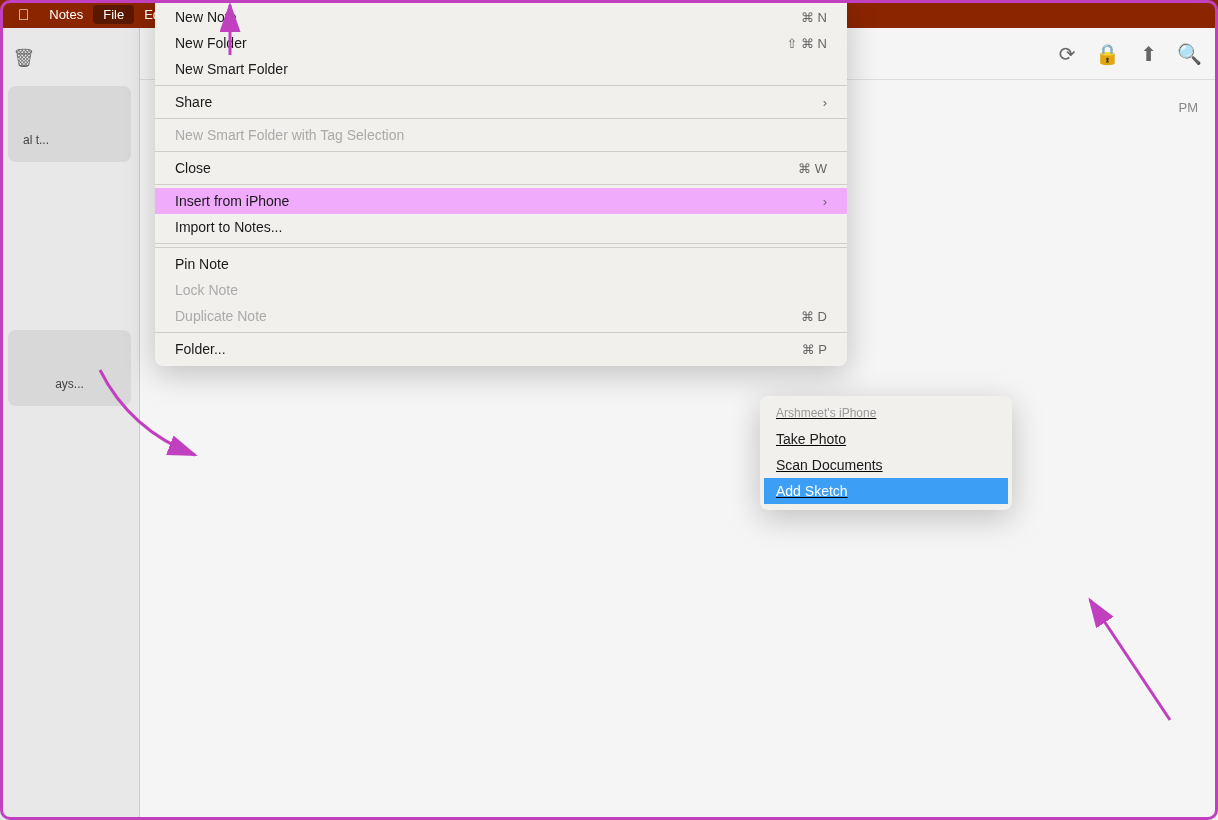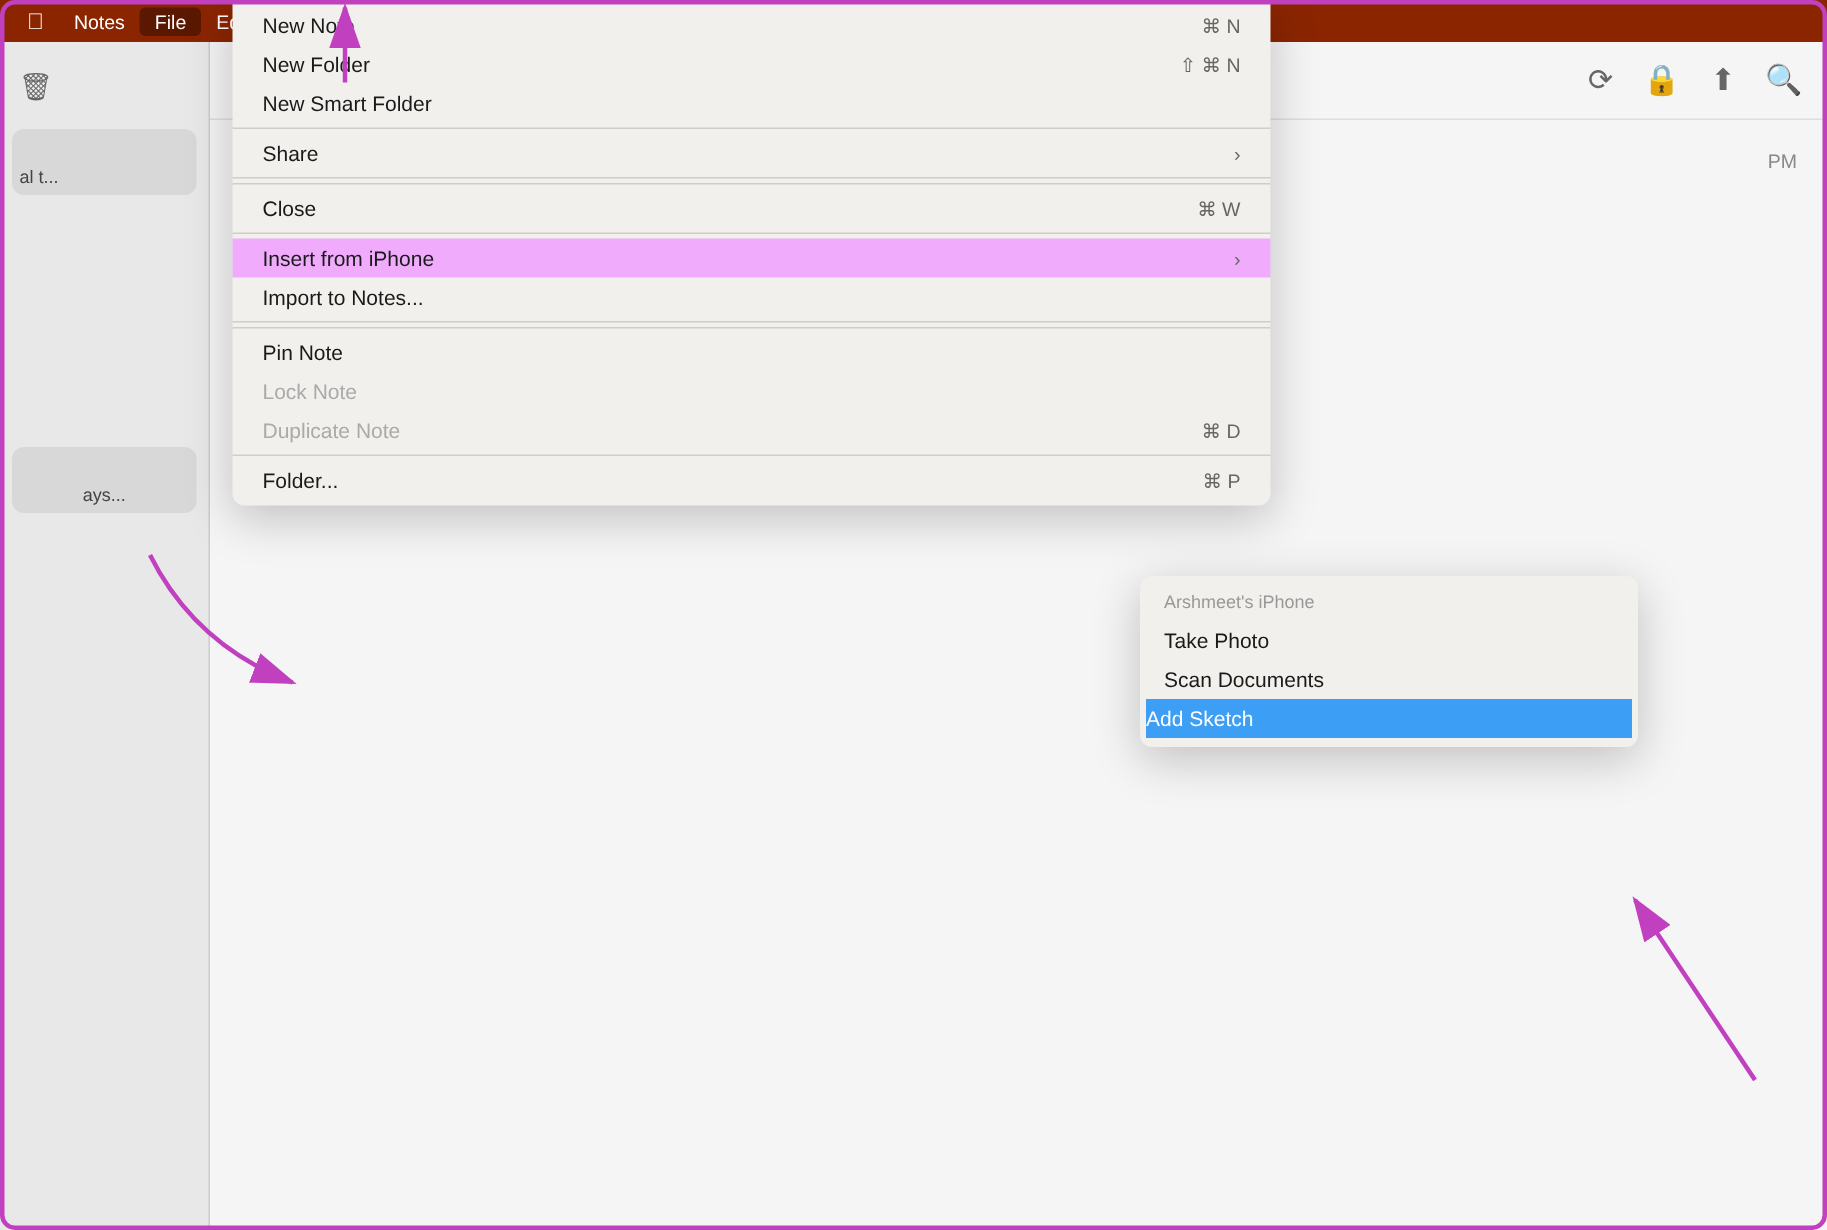--- a/index.html
+++ b/index.html
@@ -71,24 +71,24 @@
       height: 32px;
       display: flex;
       align-items: center;
       justify-content: center;
       color: #666;
       font-size: 18px;
     }
     .sidebar-note-item {
       background: #d8d8d8;
       border-radius: 8px;
-      padding: 5px;
+      padding: 15px;
       font-size: 12px;
       color: #444;
-      height: 44px;
+      height: 76px;
       display: flex;
       flex-direction: column;
       justify-content: flex-end;
     }
 
     
     .main-area {
       flex: 1;
       height: 100%;
       display: flex;
@@ -166,49 +166,50 @@
     }
     .menu-separator {
       height: 1px;
       background: #d0cdc9;
       margin: 3px 0;
     }
 
     
     .submenu {
       position: absolute;
-      top: 384px;
+      top: 396px;
       left: 760px;
-      width: 332px;
+      width: 252px;
       background: #f2f0ed;
       border-radius: 8px;
       box-shadow: 0 8px 32px rgba(0,0,0,0.22);
       padding: 6px 0;
       z-index: 300;
+      text-decoration: underline;
     }
     .submenu-header {
       padding: 4px 16px 6px 16px;
       font-size: 12px;
       color: #999;
     }
     .submenu-item {
       display: flex;
       align-items: center;
       padding: 5px 16px;
       font-size: 14px;
       color: #1a1a1a;
       cursor: default;
       min-height: 26px;
     }
     .submenu-item.active {
       background: #3d9ef5;
       color: #fff;
       border-radius: 0;
       margin: 0 4px;
-      padding: 5px 0;
+      padding: 5px 12px;
     }
 
     
     .arrows-svg {
       position: absolute;
       top: 0;
       left: 0;
       width: 100%;
       height: 100%;
       pointer-events: none;
@@ -285,20 +286,23 @@
 
   <div class="menu-separator"></div>
 
   <div class="menu-item">
     <span>Share</span>
     <span class="chevron">›</span>
   </div>
 
   <div class="menu-separator"></div>
 
+  <div class="menu-item disabled">
+    <span>New Smart Folder with Tag Selection</span>
+  </div>
 
   <div class="menu-separator"></div>
 
   <div class="menu-item">
     <span>Close</span>
     <span class="shortcut">⌘ W</span>
   </div>
 
   <div class="menu-separator"></div>
 

